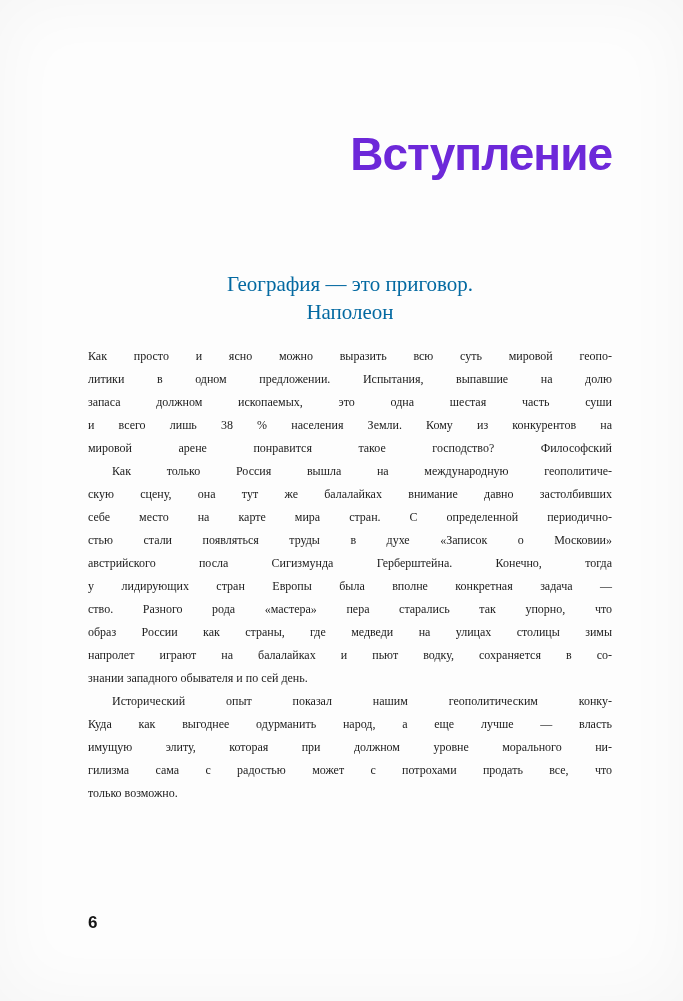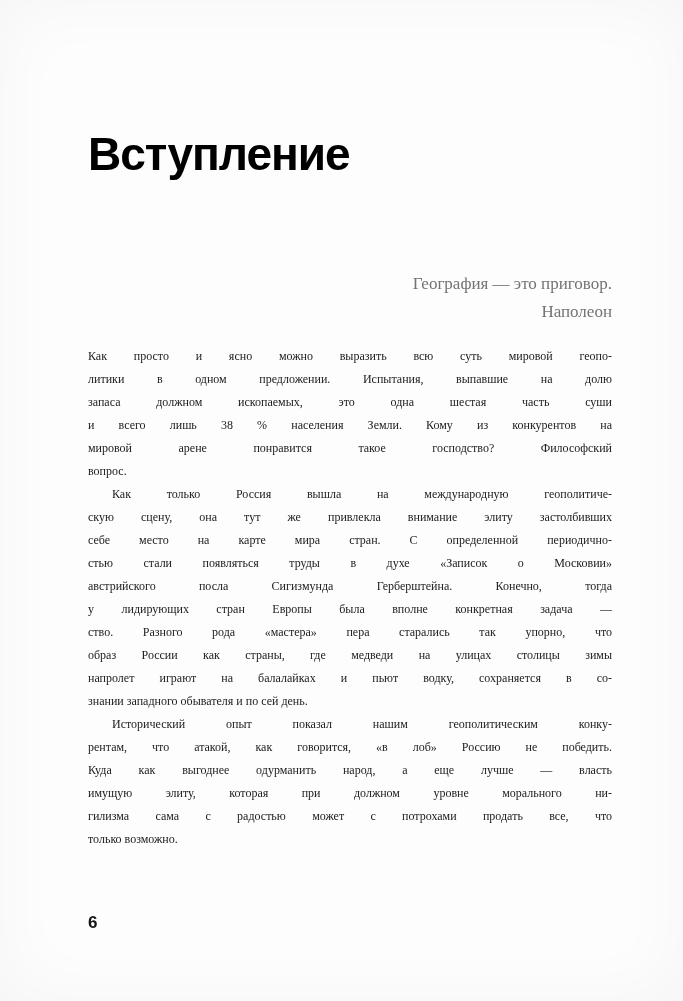--- a/index.html
+++ b/index.html
@@ -16,38 +16,38 @@
     box-shadow: inset 0 0 70px rgba(0,0,0,0.035);
     overflow: hidden;
     font-family: "Liberation Serif", serif;
     color: #1f1f1f;
   }
   .chapter-title {
     position: absolute;
     top: 113px;
     left: 88px;
     width: 524px;
-    text-align: left;
+    text-align: right;
     font-family: "Liberation Sans", sans-serif;
     font-weight: bold;
     font-size: 46px;
     line-height: 46px;
     letter-spacing: -1px;
-    color: #000000;
+    color: #6d28d9;
     margin-top: 18px;
   }
   .epigraph {
     position: absolute;
     top: 270px;
     right: 71px;
     left: 88px;
-    text-align: right;
-    font-size: 17px;
+    text-align: center;
+    font-size: 21px;
     line-height: 28px;
-    color: #737373;
+    color: #0369a1;
   }
   .epigraph .author {
   }
   .body-text {
     position: absolute;
     top: 345px;
     left: 88px;
     width: 524px;
     font-size: 12px;
     line-height: 23px;
@@ -87,33 +87,31 @@
     <div class="author">Наполеон</div>
   </div>
 
   <div class="body-text">
 
   <div class="body-line">Как просто и ясно можно выразить всю суть мировой геопо-</div>
       <div class="body-line">литики в одном предложении. Испытания, выпавшие на долю</div>
       <div class="body-line">запаса должном ископаемых, это одна шестая часть суши</div>
       <div class="body-line">и всего лишь 38 % населения Земли. Кому из конкурентов на</div>
       <div class="body-line">мировой арене понравится такое господство? Философский</div>
-      <div class="body-line last">вопрос.</div>
       <div class="body-line indent">Как только Россия вышла на международную геополитиче-</div>
-      <div class="body-line">скую сцену, она тут же привлекла внимание элиту застолбивших</div>
+      <div class="body-line">скую сцену, она тут же балалайках внимание давно застолбивших</div>
       <div class="body-line">себе место на карте мира стран. С определенной периодично-</div>
       <div class="body-line">стью стали появляться труды в духе «Записок о Московии»</div>
       <div class="body-line">австрийского посла Сигизмунда Герберштейна. Конечно, тогда</div>
       <div class="body-line">у лидирующих стран Европы была вполне конкретная задача —</div>
       <div class="body-line">ство. Разного рода «мастера» пера старались так упорно, что</div>
       <div class="body-line">образ России как страны, где медведи на улицах столицы зимы</div>
       <div class="body-line">напролет играют на балалайках и пьют водку, сохраняется в со-</div>
       <div class="body-line last">знании западного обывателя и по сей день.</div>
       <div class="body-line indent">Исторический опыт показал нашим геополитическим конку-</div>
-      <div class="body-line">рентам, что атакой, как говорится, «в лоб» Россию не победить.</div>
       <div class="body-line">Куда как выгоднее одурманить народ, а еще лучше — власть</div>
       <div class="body-line">имущую элиту, которая при должном уровне морального ни-</div>
       <div class="body-line">гилизма сама с радостью может с потрохами продать все, что</div>
       <div class="body-line last">только возможно.</div>
     </div>
 
   <div class="page-number">6</div>
 
 </div>
 

